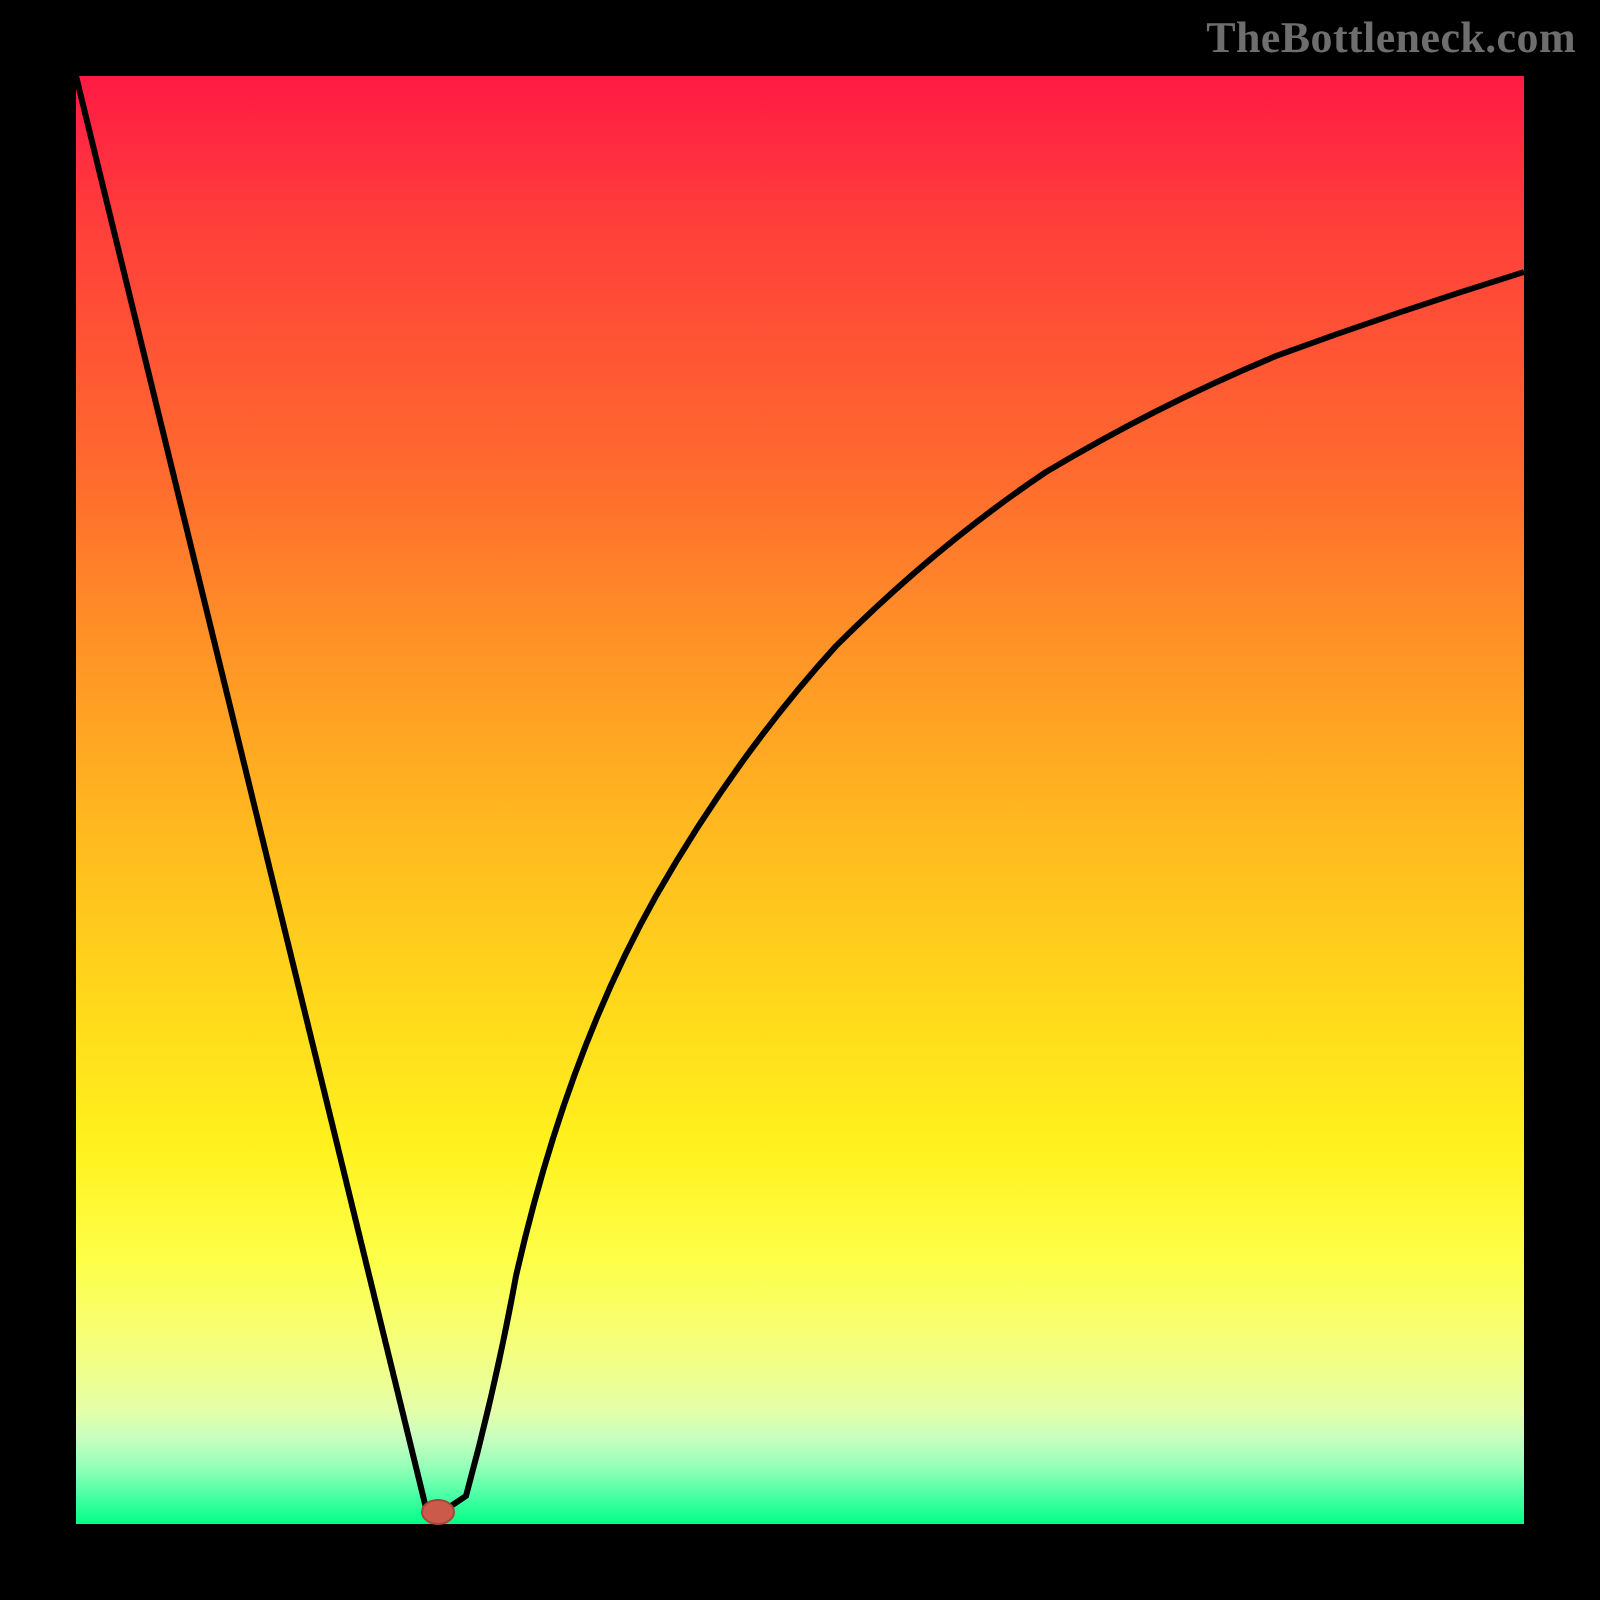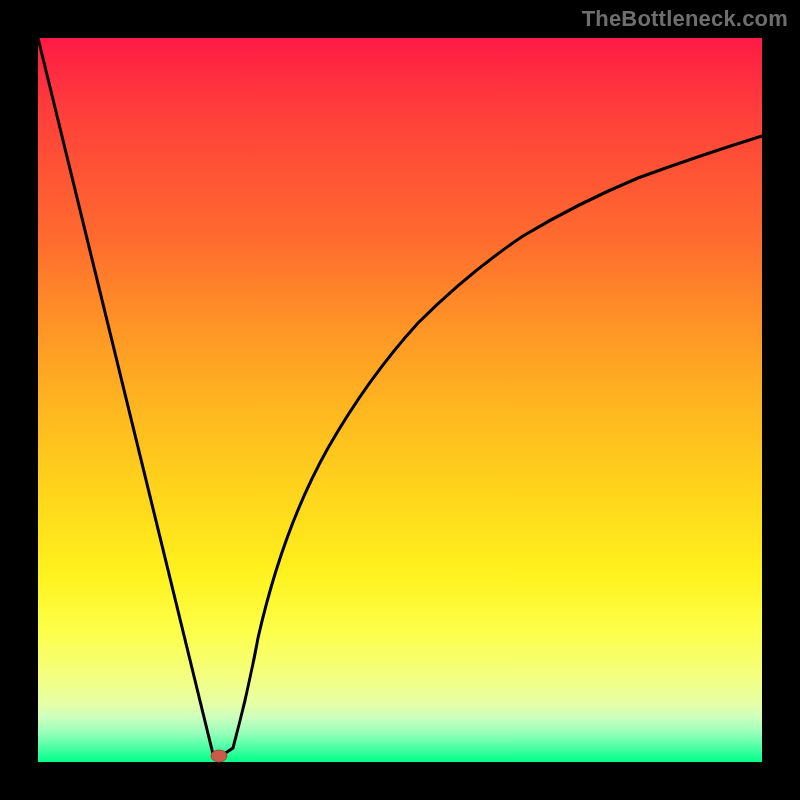--- a/index.html
+++ b/index.html
@@ -8,20 +8,21 @@
     width: 800px;
     height: 800px;
     background: #000000;
     font-family: Arial, Helvetica, sans-serif;
     overflow: hidden;
   }
   .wrap {
     position: relative;
     width: 800px;
     height: 800px;
+    font-family: Liberation Serif, serif;
   }
   .plot-area {
     position: absolute;
     
     left: 38px;
     top: 38px;
     width: 724px;
     height: 724px;
     
     background: linear-gradient(

